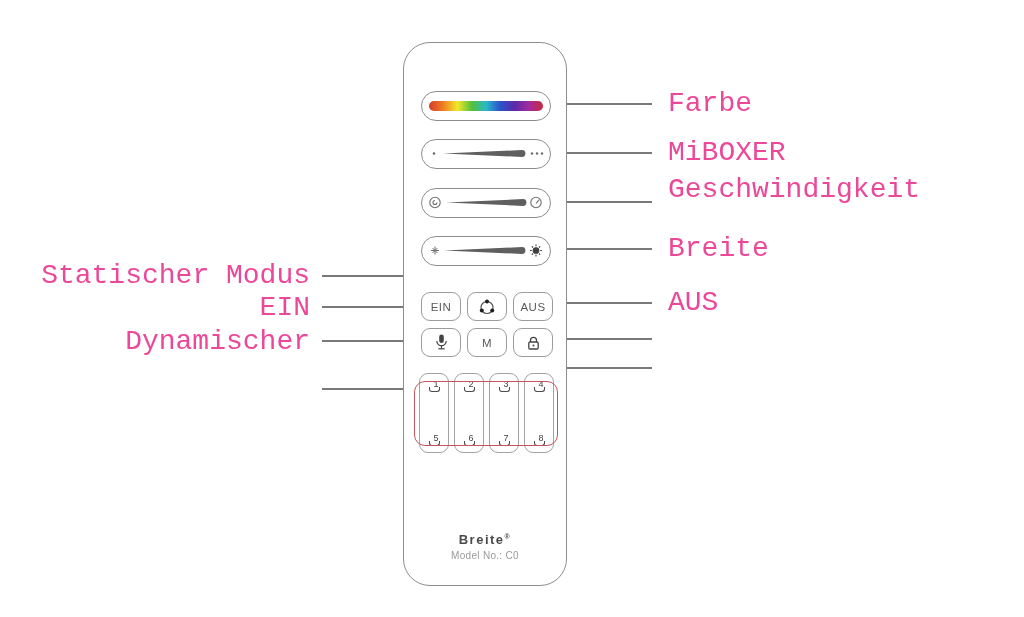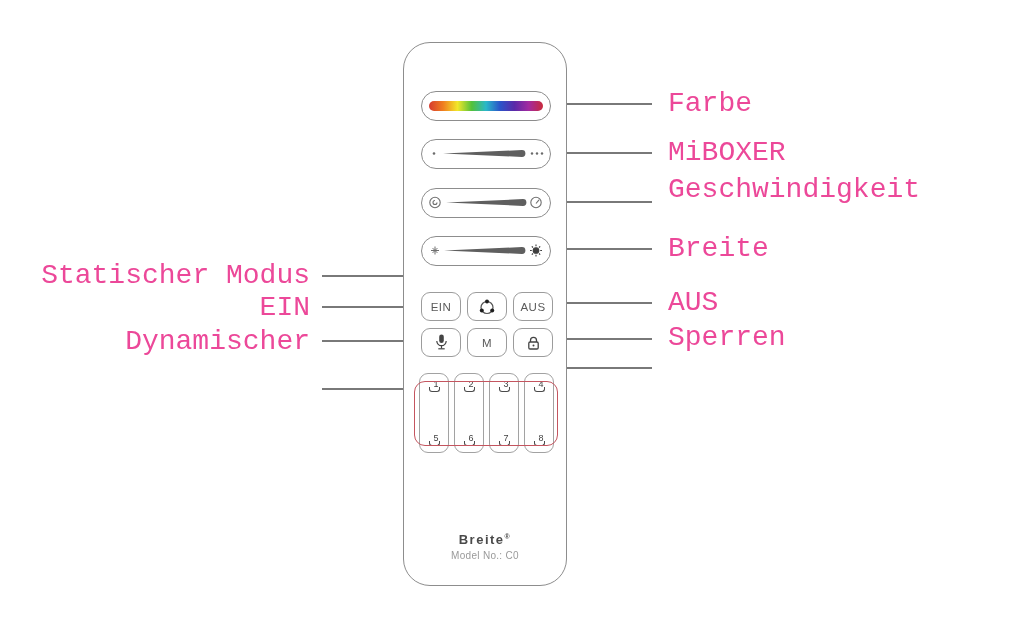--- a/index.html
+++ b/index.html
@@ -191,15 +191,14 @@
 
   <div class="lbl left" style="top:260px;">Statischer Modus</div>
   <div class="lbl left" style="top:292px;">EIN</div>
   <div class="lbl left" style="top:326px;">Dynamischer</div>
 
   <div class="lbl right" style="top:88px;">Farbe</div>
   <div class="lbl right" style="top:137px;">MiBOXER</div>
   <div class="lbl right" style="top:174px;">Geschwindigkeit</div>
   <div class="lbl right" style="top:233px;">Breite</div>
   <div class="lbl right" style="top:287px;">AUS</div>
-  <div class="lbl right" style="top:322px;">Sperren</div>
 
 </div>
 
 </body></html>

